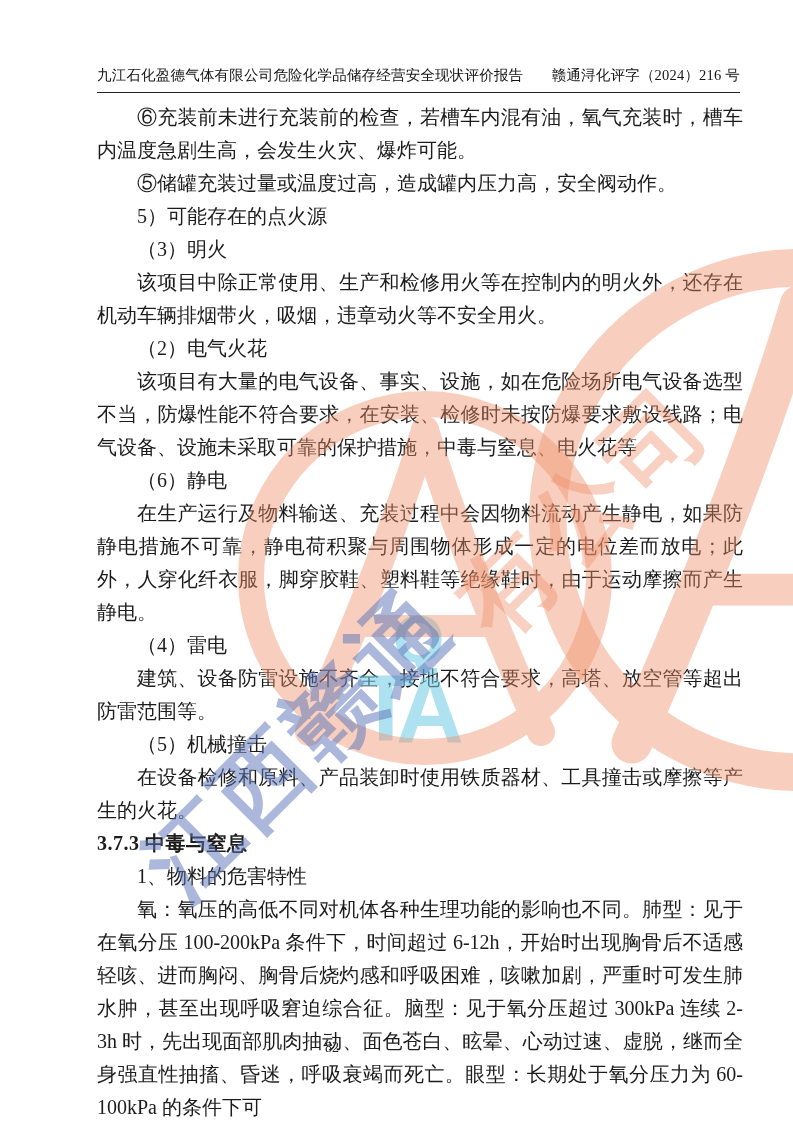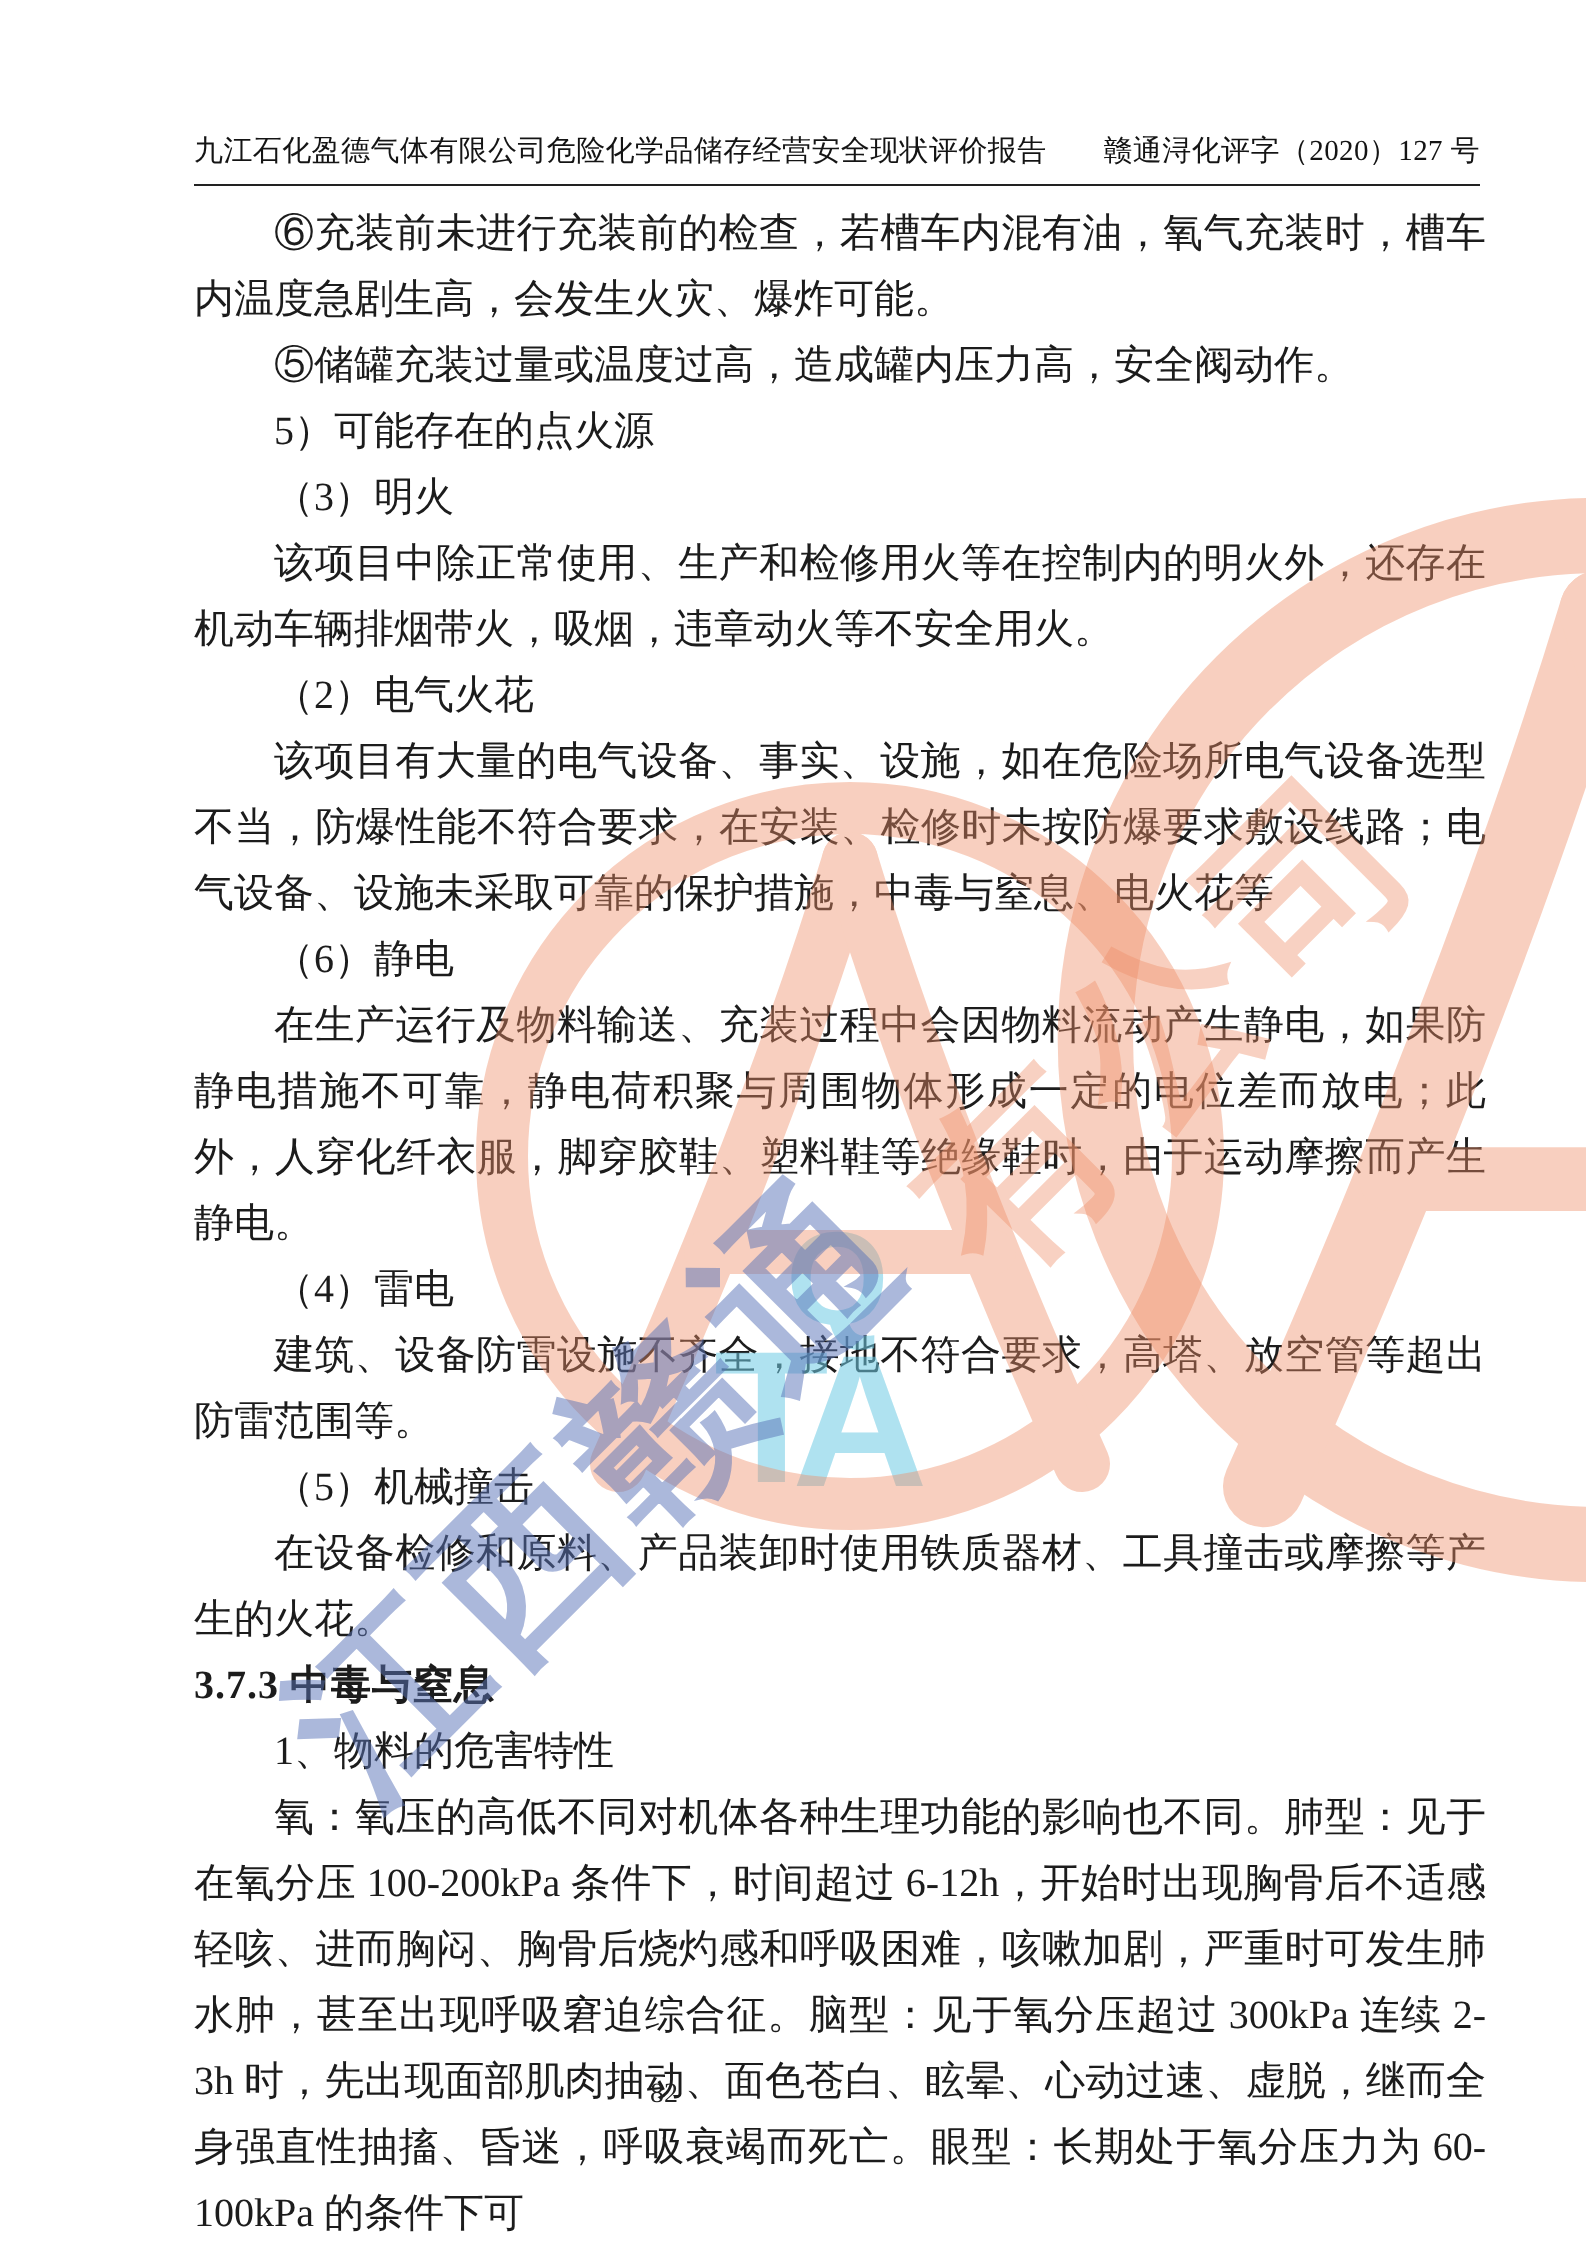--- a/index.html
+++ b/index.html
@@ -59,21 +59,21 @@
   .wm-cyan.t{left:357px;top:662px;font-size:94px;}
   .wm-cyan.a{left:396px;top:664px;font-size:94px;}
 </style>
 </head>
 <body>
 
 <div class="page">
 
   <div class="header">
     <span>九江石化盈德气体有限公司危险化学品储存经营安全现状评价报告</span>
-    <span>赣通浔化评字（2020）127 号</span>
+    <span>赣通浔化评字（2024）216 号</span>
   </div>
 
   <div class="content" id="content">
       <p>⑥充装前未进行充装前的检查，若槽车内混有油，氧气充装时，槽车内温度急剧生高，会发生火灾、爆炸可能。</p>
       <p>⑤储罐充装过量或温度过高，造成罐内压力高，安全阀动作。</p>
       <p>5）可能存在的点火源</p>
       <p>（3）明火</p>
       <p>该项目中除正常使用、生产和检修用火等在控制内的明火外，还存在机动车辆排烟带火，吸烟，违章动火等不安全用火。</p>
       <p>（2）电气火花</p>
       <p>该项目有大量的电气设备、事实、设施，如在危险场所电气设备选型不当，防爆性能不符合要求，在安装、检修时未按防爆要求敷设线路；电气设备、设施未采取可靠的保护措施，中毒与窒息、电火花等</p>

